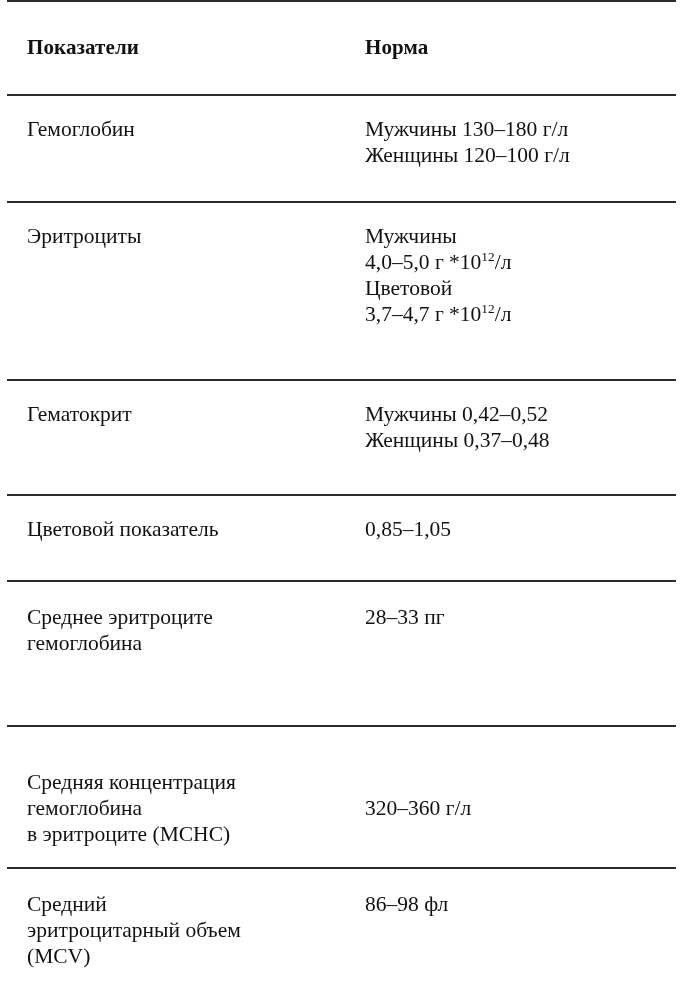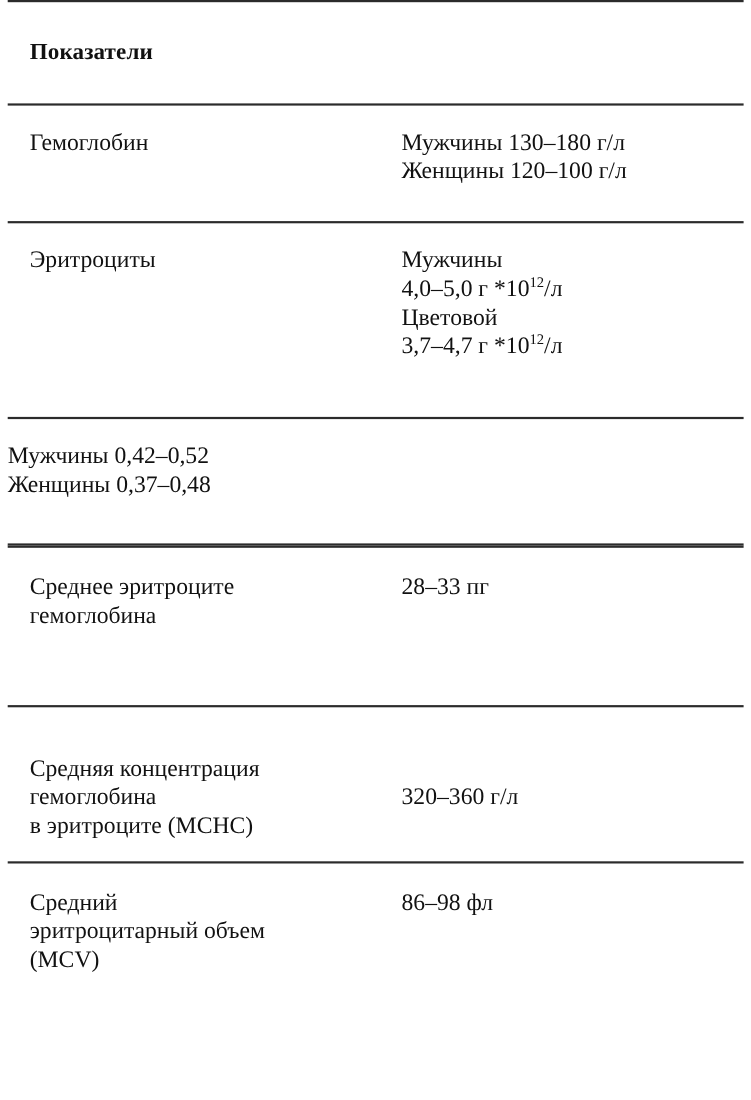--- a/index.html
+++ b/index.html
@@ -119,20 +119,21 @@
 </head>
 <body>
 
 <div class="page">
   <div class="table">
 
     <div class="rule"></div>
 
     <div class="row header-row">
       <div class="cell col-indicator">Показатели</div>
+      <div class="cell col-norm">Норма</div>
     </div>
 
     <div class="rule"></div>
 
     <div class="row body-row r-hemoglobin">
       <div class="cell col-indicator">
         <span class="lines">
             <span class="ln">Гемоглобин</span>
           </span>
       </div>
@@ -158,30 +159,47 @@
             <span class="ln">4,0–5,0 г *10<sup>12</sup>/л</span>
             <span class="ln">Цветовой</span>
             <span class="ln">3,7–4,7 г *10<sup>12</sup>/л</span>
           </span>
       </div>
     </div>
 
     <div class="rule"></div>
 
     <div class="row body-row r-hematocrit">
+      <div class="cell col-indicator">
+        <span class="lines">
+            <span class="ln">Гематокрит</span>
+          </span>
+      </div>
       <div class="cell col-norm">
         <span class="lines">
             <span class="ln">Мужчины 0,42–0,52</span>
             <span class="ln">Женщины 0,37–0,48</span>
           </span>
       </div>
     </div>
 
     <div class="rule"></div>
 
+    <div class="row body-row r-colorindex">
+      <div class="cell col-indicator">
+        <span class="lines">
+            <span class="ln">Цветовой показатель</span>
+          </span>
+      </div>
+      <div class="cell col-norm">
+        <span class="lines">
+            <span class="ln">0,85–1,05</span>
+          </span>
+      </div>
+    </div>
 
     <div class="rule"></div>
 
     <div class="row body-row r-mch">
       <div class="cell col-indicator">
         <span class="lines">
             <span class="ln">Среднее эритроците</span>
             <span class="ln">гемоглобина</span>
           </span>
       </div>

